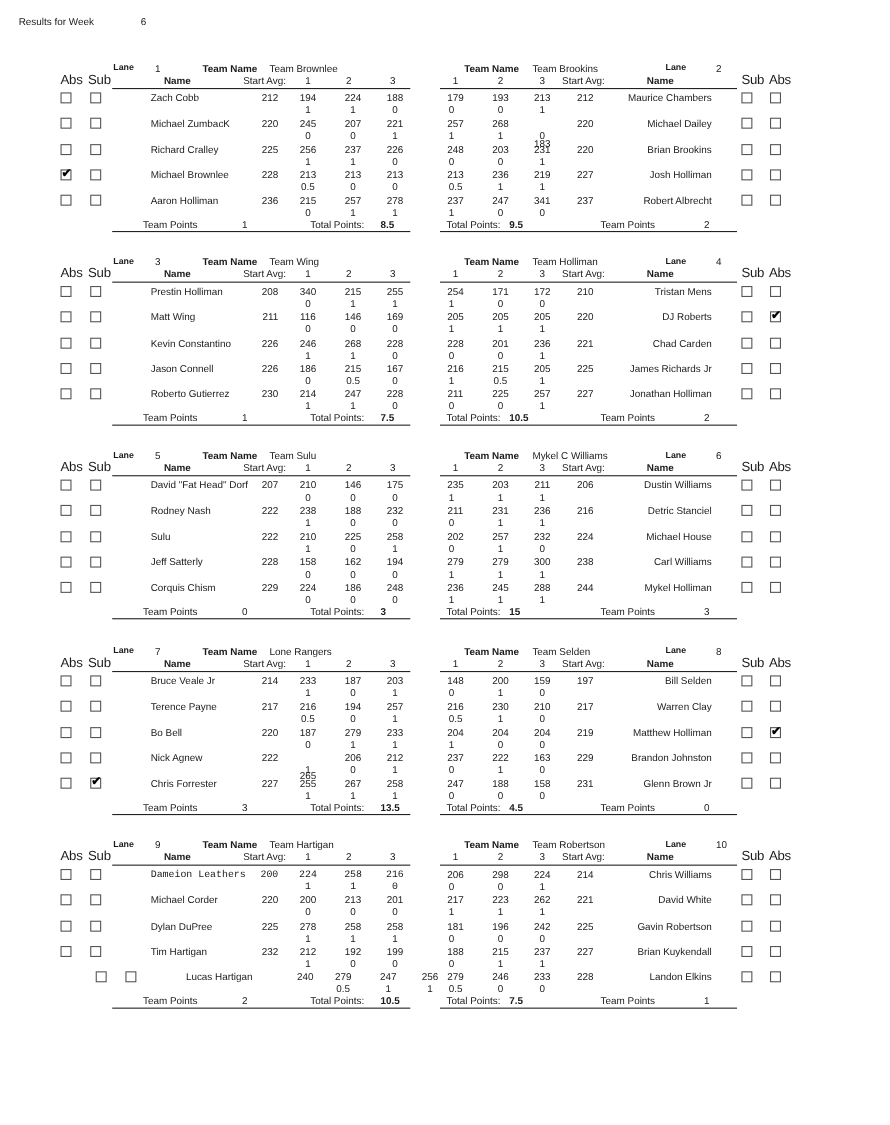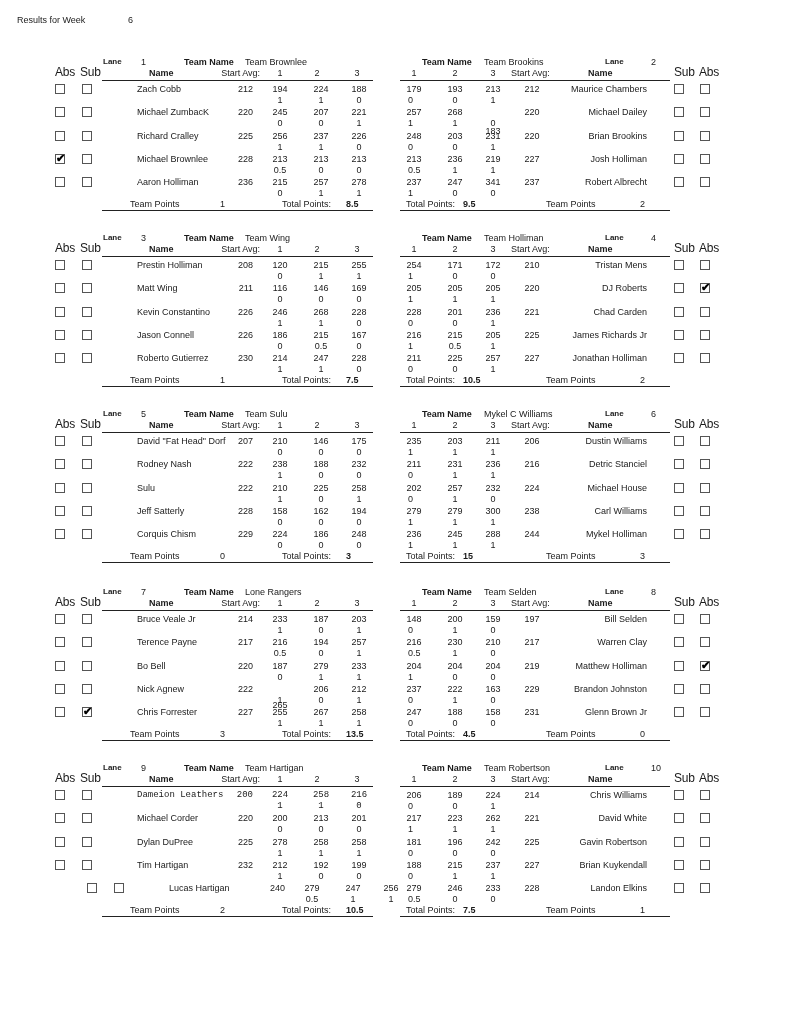--- a/index.html
+++ b/index.html
@@ -198,21 +198,21 @@
         <div class="abs t9 r" style="left:200px; top:11px; width:60px;">Start Avg:</div>
         <div class="abs t9 c" style="left:270px; top:11px; width:20px;">1</div>
         <div class="abs t9 c" style="left:307px; top:11px; width:20px;">2</div>
         <div class="abs t9 c" style="left:347px; top:11px; width:20px;">3</div>
         <div class="rule" style="left:102px; top:23px; width:271px;"></div>
         <div style="position:absolute; left:0; top:27px; width:400px; height:23px;">
           <div class="cb" style="left:55px; top:0px;" role="checkbox" aria-checked="false"></div>
           <div class="cb" style="left:82px; top:0px;" role="checkbox" aria-checked="false"></div>
           <div class="abs t9" style="left:137px; top:0px;">Prestin Holliman</div>
           <div class="abs t9 r" style="left:228px; top:0px; width:25px;">208</div>
-          <div class="abs t9 c" style="left:268px; top:0px; width:24px;">120</div>
+          <div class="abs t9 c" style="left:268px; top:0px; width:24px;">340</div>
           <div class="abs t9 c" style="left:309px; top:0px; width:24px;">215</div>
           <div class="abs t9 c" style="left:347px; top:0px; width:24px;">255</div>
           <div class="abs t9 c" style="left:268px; top:11px; width:24px;">0</div>
           <div class="abs t9 c" style="left:309px; top:11px; width:24px;">1</div>
           <div class="abs t9 c" style="left:347px; top:11px; width:24px;">1</div>
         </div>
         <div style="position:absolute; left:0; top:50.3px; width:400px; height:23px;">
           <div class="cb" style="left:55px; top:0px;" role="checkbox" aria-checked="false"></div>
           <div class="cb" style="left:82px; top:0px;" role="checkbox" aria-checked="false"></div>
           <div class="abs t9" style="left:137px; top:0px;">Matt Wing</div>
@@ -760,21 +760,21 @@
         <div class="abs t9 c" style="left:4px; top:11px; width:20px;">1</div>
         <div class="abs t9 c" style="left:45px; top:11px; width:20px;">2</div>
         <div class="abs t9 c" style="left:83px; top:11px; width:20px;">3</div>
         <div class="abs t9" style="left:111px; top:11px;">Start Avg:</div>
         <div class="abs t9b" style="left:188px; top:11px;">Name</div>
         <div class="abs hdr-as" style="left:274px; top:8px;">Sub</div>
         <div class="abs hdr-as" style="left:299px; top:8px;">Abs</div>
         <div class="rule" style="left:0px; top:23px; width:270px;"></div>
         <div style="position:absolute; left:0; top:27px; width:409px; height:23px;">
           <div class="abs t9 c" style="left:2px; top:0px; width:24px;">206</div>
-          <div class="abs t9 c" style="left:43px; top:0px; width:24px;">189</div>
+          <div class="abs t9 c" style="left:43px; top:0px; width:24px;">298</div>
           <div class="abs t9 c" style="left:81px; top:0px; width:24px;">224</div>
           <div class="abs t9" style="left:8px; top:11px;">0</div>
           <div class="abs t9 c" style="left:43px; top:11px; width:24px;">0</div>
           <div class="abs t9 c" style="left:81px; top:11px; width:24px;">1</div>
           <div class="abs t9 c" style="left:120px; top:0px; width:24px;">214</div>
           <div class="abs t9 r" style="left:147px; top:0px; width:100px;">Chris Williams</div>
           <div class="cb" style="left:274px; top:0px;" role="checkbox" aria-checked="false"></div>
           <div class="cb" style="left:300px; top:0px;" role="checkbox" aria-checked="false"></div>
         </div>
         <div style="position:absolute; left:0; top:50.3px; width:409px; height:23px;">

